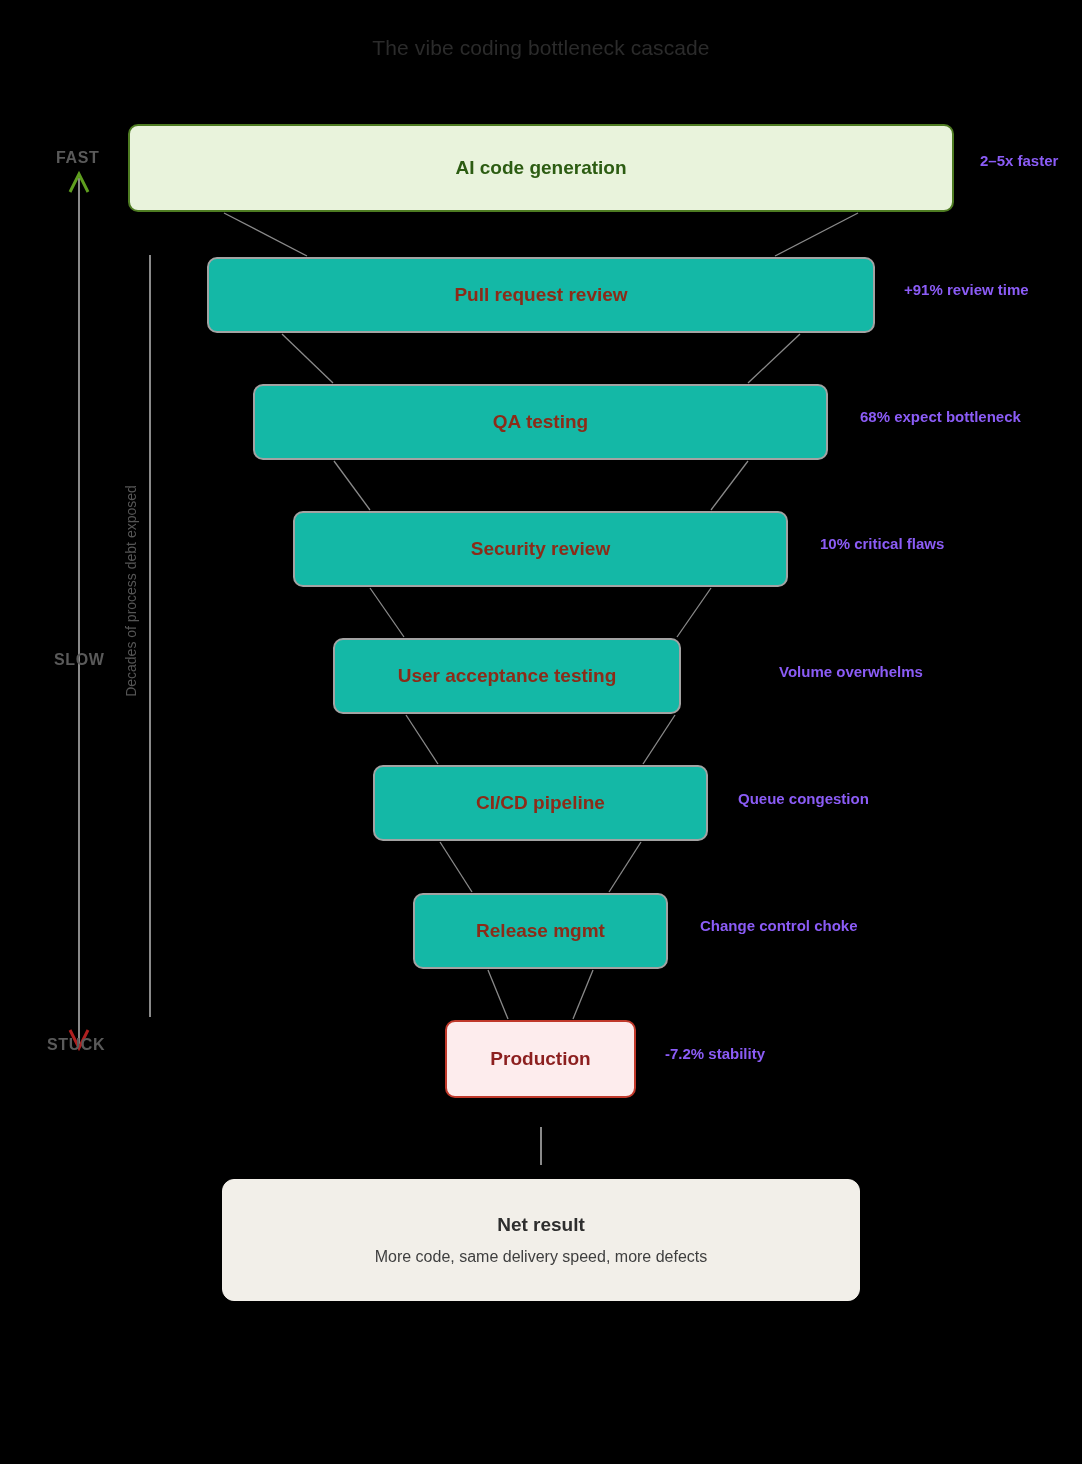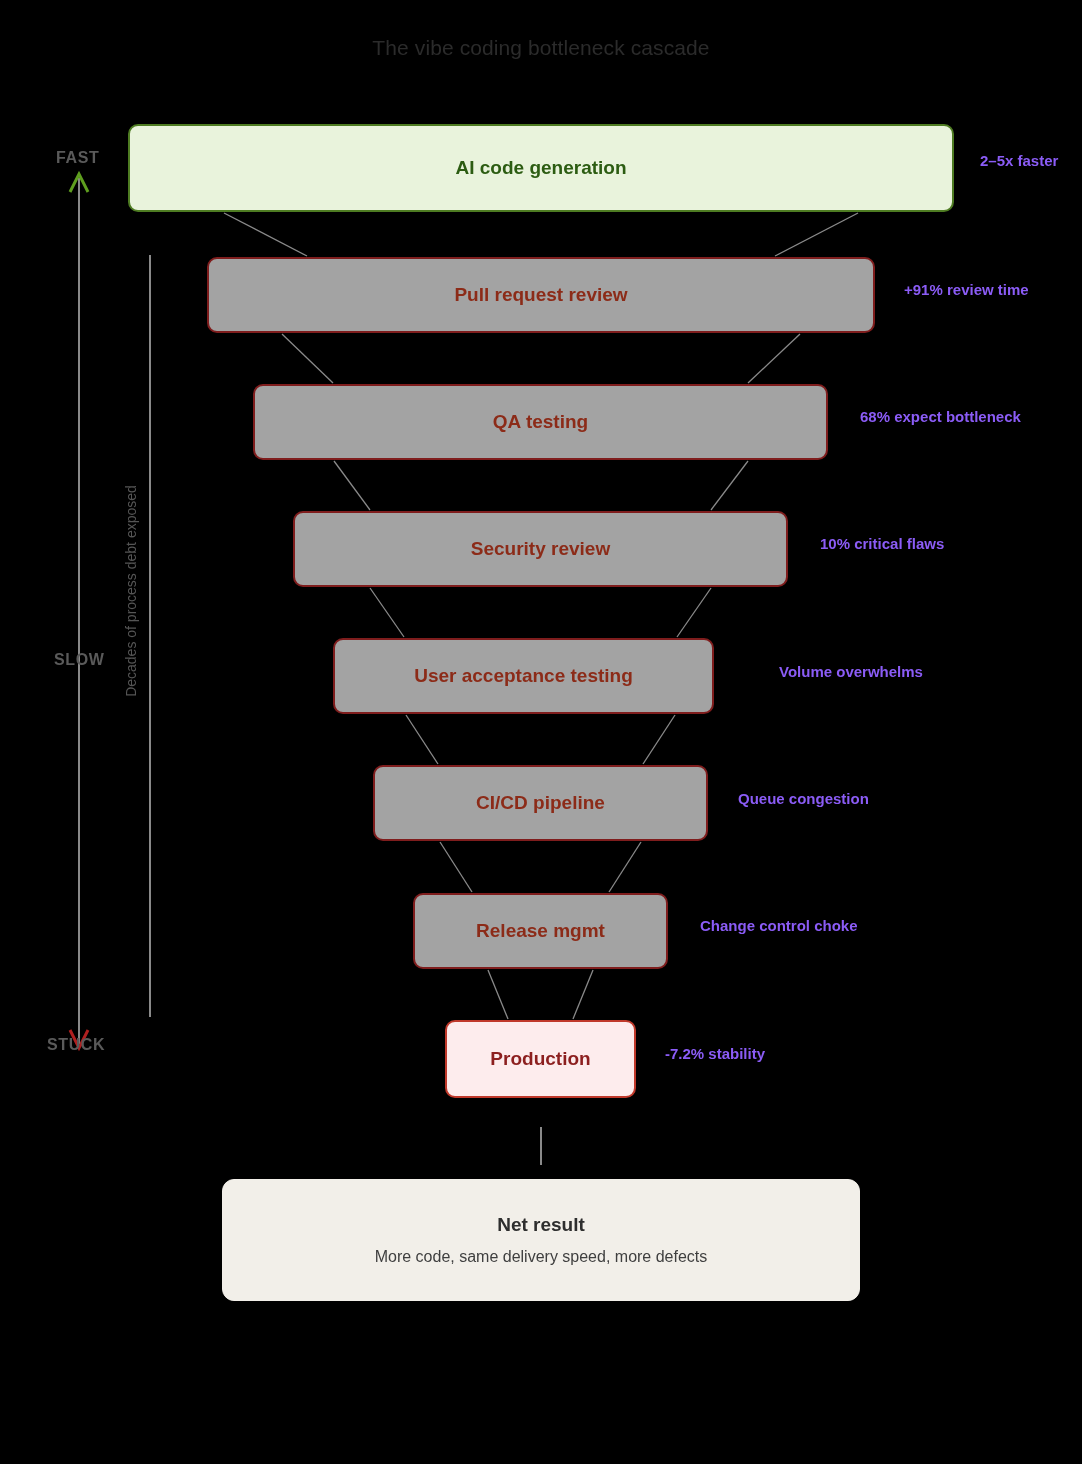--- a/index.html
+++ b/index.html
@@ -79,22 +79,22 @@
     white-space: nowrap;
   }
 
   
   .stage-box {
     position: absolute;
     display: flex;
     align-items: center;
     justify-content: center;
     border-radius: 10px;
-    border: 2px solid #7f1d1d;
-    background: #a3a3a3;
+    border: 2px solid #a3a3a3;
+    background: #14b8a6;
     color: #8c2b18;
     font-size: 19px;
     font-weight: 700;
     text-align: center;
   }
   .stage-box.top {
     background: #e9f3dc;
     border: 2px solid #4e7c22;
     color: #2c5c12;
   }
@@ -189,21 +189,21 @@
       </div>
       <div class="annotation" style="left: 904px; top: 281px;">+91% review time</div>
       <div class="stage-box" style="left: 253px; top: 384px; width: 575px; height: 76px;">
         <span>QA testing</span>
       </div>
       <div class="annotation" style="left: 860px; top: 408px;">68% expect bottleneck</div>
       <div class="stage-box" style="left: 293px; top: 511px; width: 495px; height: 76px;">
         <span>Security review</span>
       </div>
       <div class="annotation" style="left: 820px; top: 535px;">10% critical flaws</div>
-      <div class="stage-box" style="left: 333px; top: 638px; width: 381px; height: 76px;">
+      <div class="stage-box" style="left: 333px; top: 638px; width: 348px; height: 76px;">
         <span>User acceptance testing</span>
       </div>
       <div class="annotation" style="left: 779px; top: 663px;">Volume overwhelms</div>
       <div class="stage-box" style="left: 373px; top: 765px; width: 335px; height: 76px;">
         <span>CI/CD pipeline</span>
       </div>
       <div class="annotation" style="left: 738px; top: 790px;">Queue congestion</div>
       <div class="stage-box" style="left: 413px; top: 893px; width: 255px; height: 76px;">
         <span>Release mgmt</span>
       </div>

